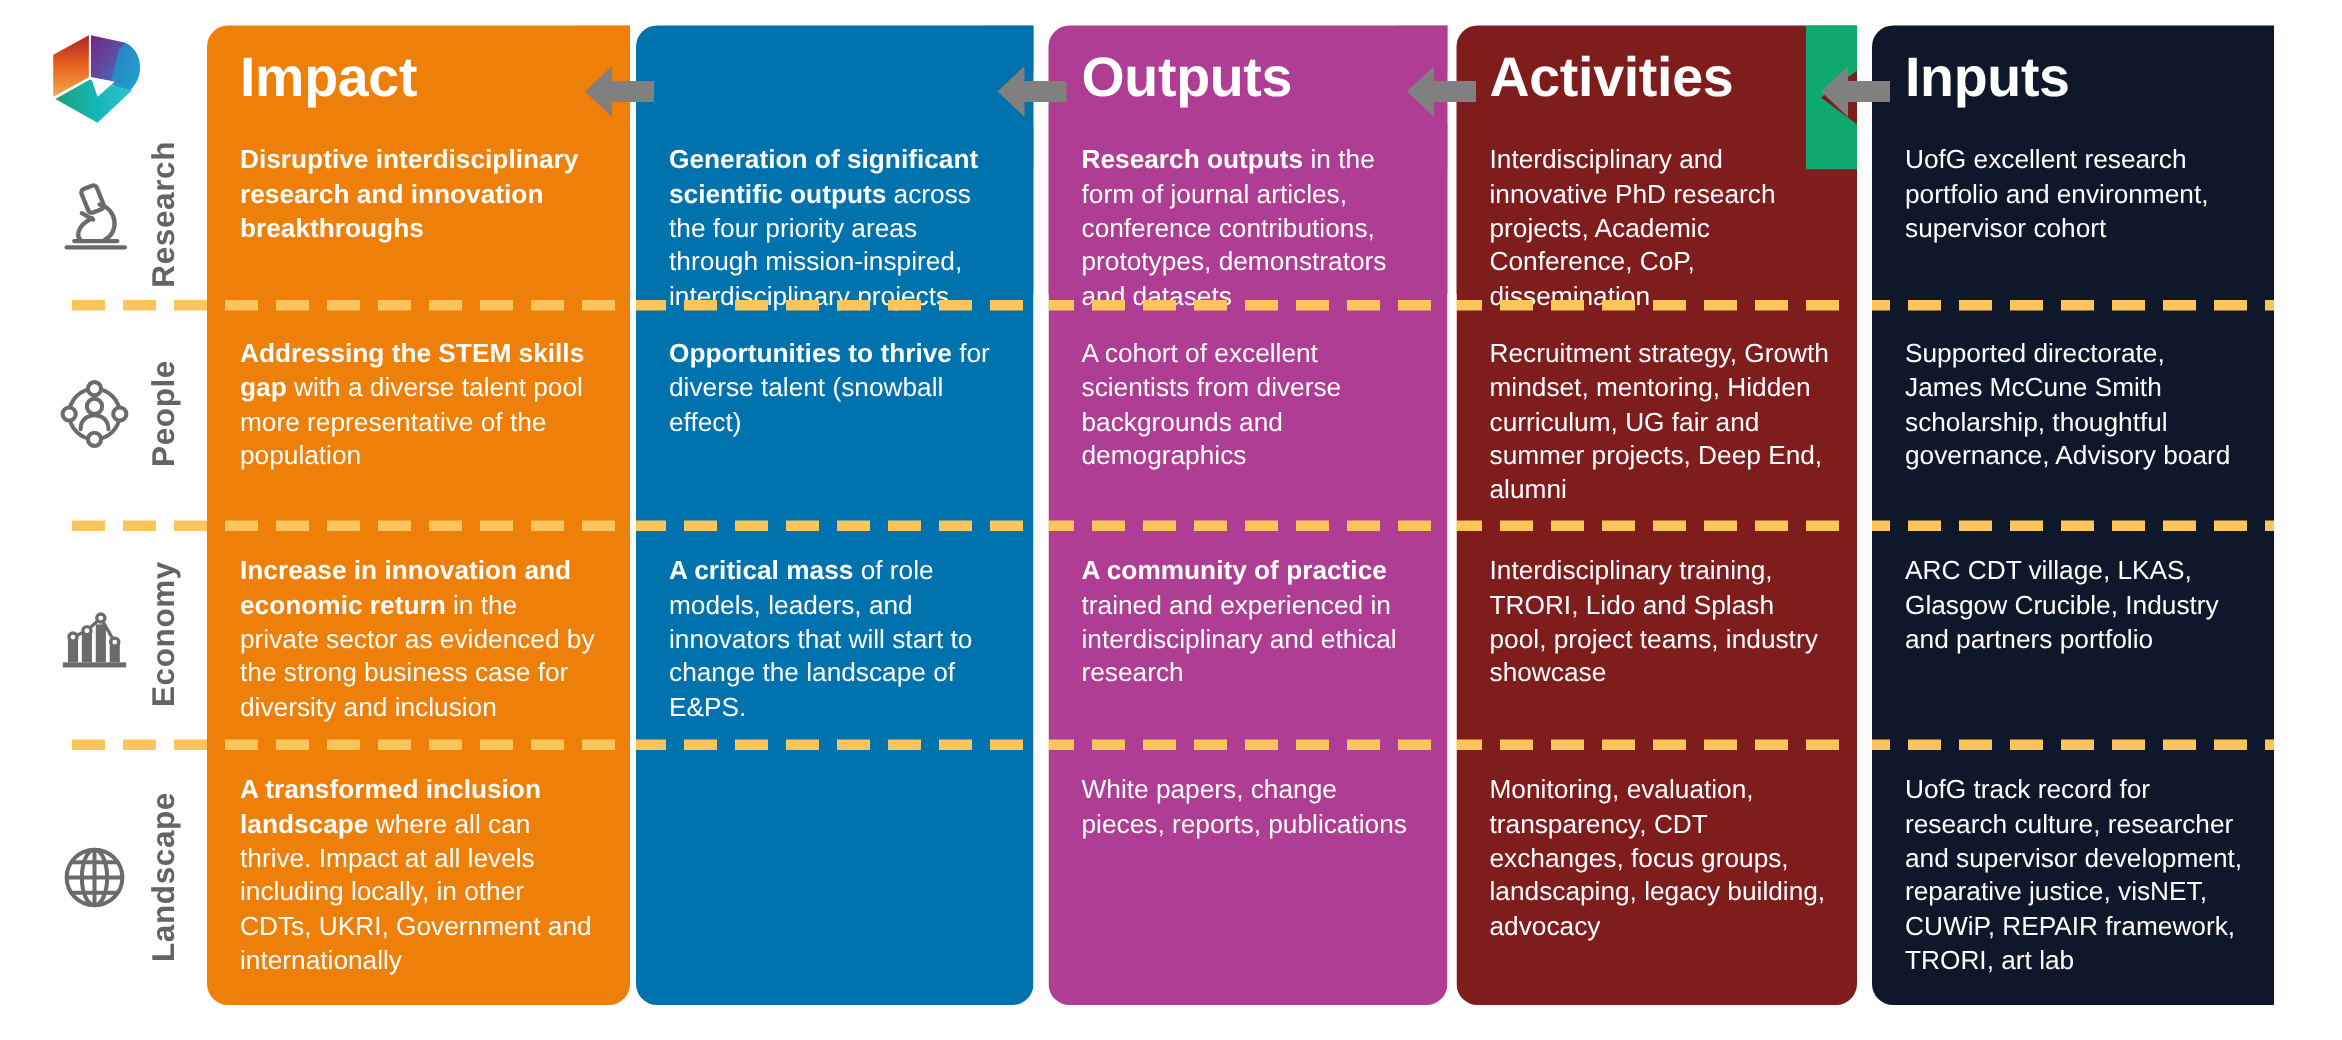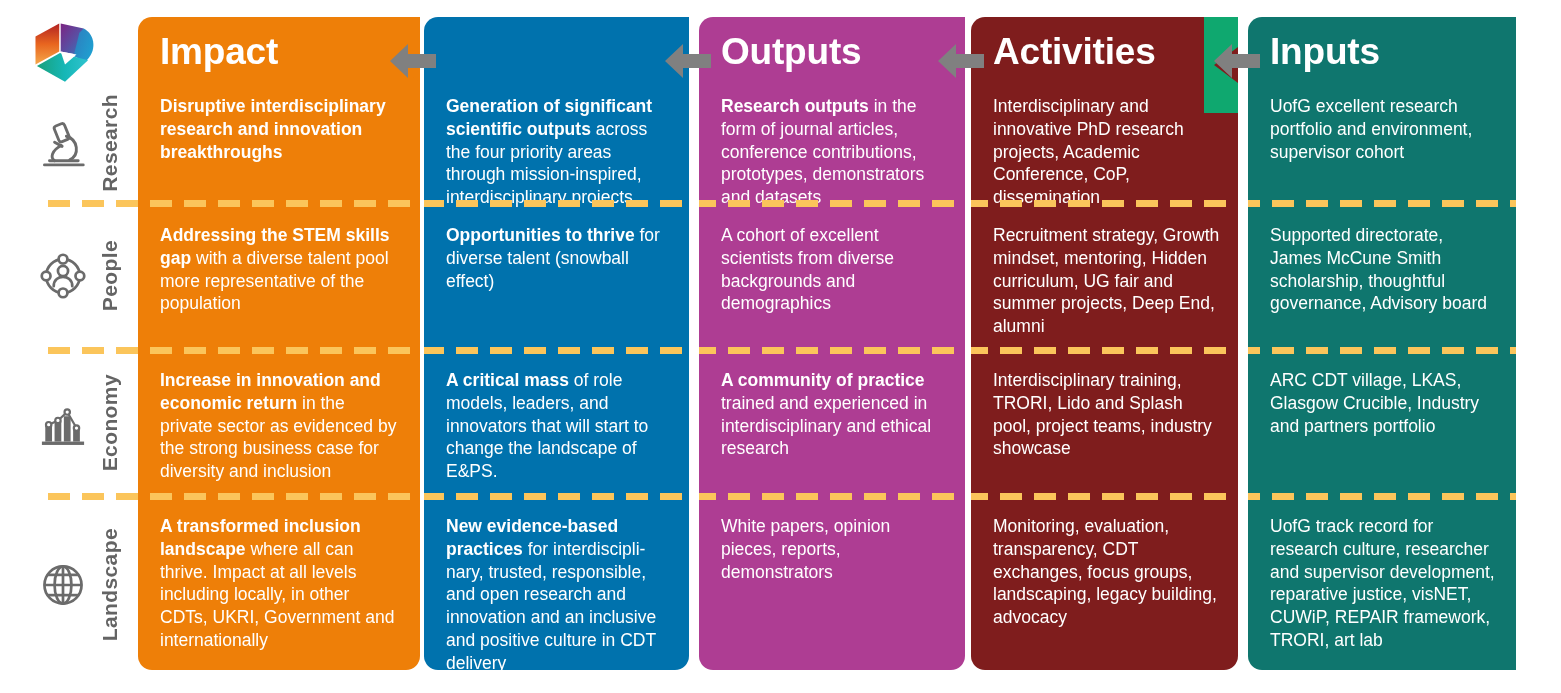--- a/index.html
+++ b/index.html
@@ -67,21 +67,21 @@
   .col {
     position: absolute;
     top: 17px;
     height: 653px;
     border-radius: 14px;
   }
   .col-impact    { left: 138px;  width: 282px; background: #ee7f08; border-top-right-radius: 0; }
   .col-outcomes  { left: 424px;  width: 265px; background: #0072ad; border-top-right-radius: 0; }
   .col-outputs   { left: 699px;  width: 266px; background: #ae3d93; border-top-right-radius: 0; }
   .col-activities{ left: 971px;  width: 267px; background: #7f1d1d; border-top-right-radius: 0; }
-  .col-inputs    { left: 1248px; width: 304px; background: #0f766e; }
+  .col-inputs    { left: 1248px; width: 304px; background: #0f172a; }
 
   
   .shoulder {
     position: absolute;
     right: 0;
     top: 0;
     width: 34px;
     height: 96px;
   }
 
@@ -257,34 +257,33 @@
 
   <div class="col col-outcomes">
     <div class="shoulder">
       <svg viewBox="0 0 34 96" width="34" height="96" preserveAspectRatio="none">
         <path d="M0 0 H34 V30 L10 48 L34 66 V96 H0 Z" fill="#0072ad"></path>
       </svg>
     </div>
     <div class="cell" style="top:78px;  width:228px;"><b>Generation of significant scientific outputs</b> across the four priority areas through mission-inspired, interdisciplinary projects</div>
     <div class="cell" style="top:207px; width:228px;"><b>Opportunities to thrive</b> for diverse talent (snowball effect)</div>
     <div class="cell" style="top:352px; width:228px;"><b>A critical mass</b> of role models, leaders, and innovators that will start to change the landscape of E&amp;PS.</div>
-    <div class="cell" style="top:498px; width:228px;"><b>New evidence-based practices</b> for interdiscipli-nary, trusted, responsible, and open research and innovation and an inclusive and positive culture in CDT delivery</div>
   </div>
 
   <div class="col col-outputs">
     <div class="shoulder">
       <svg viewBox="0 0 34 96" width="34" height="96" preserveAspectRatio="none">
         <path d="M0 0 H34 V30 L10 48 L34 66 V96 H0 Z" fill="#ae3d93"></path>
       </svg>
     </div>
     <div class="col-head">Outputs</div>
     <div class="cell" style="top:78px;  width:228px;"><b>Research outputs</b> in the form of journal articles, conference contributions, prototypes, demonstrators and datasets</div>
     <div class="cell" style="top:207px; width:228px;">A cohort of excellent scientists from diverse backgrounds and demographics</div>
     <div class="cell" style="top:352px; width:228px;"><b>A community of practice</b> trained and experienced in interdisciplinary and ethical research</div>
-    <div class="cell" style="top:498px; width:228px;">White papers, opinion pieces, reports, demonstrators</div>
+    <div class="cell" style="top:498px; width:228px;">White papers, change pieces, reports, publications</div>
   </div>
 
   <div class="col col-activities">
     <div class="shoulder">
       <svg viewBox="0 0 34 96" width="34" height="96" preserveAspectRatio="none">
         <path d="M0 0 H34 V30 L10 48 L34 66 V96 H0 Z" fill="#0fa86f"></path>
       </svg>
     </div>
     <div class="col-head">Activities</div>
     <div class="cell" style="top:78px;  width:228px;">Interdisciplinary and innovative PhD research projects, Academic Conference, CoP, dissemination</div>

